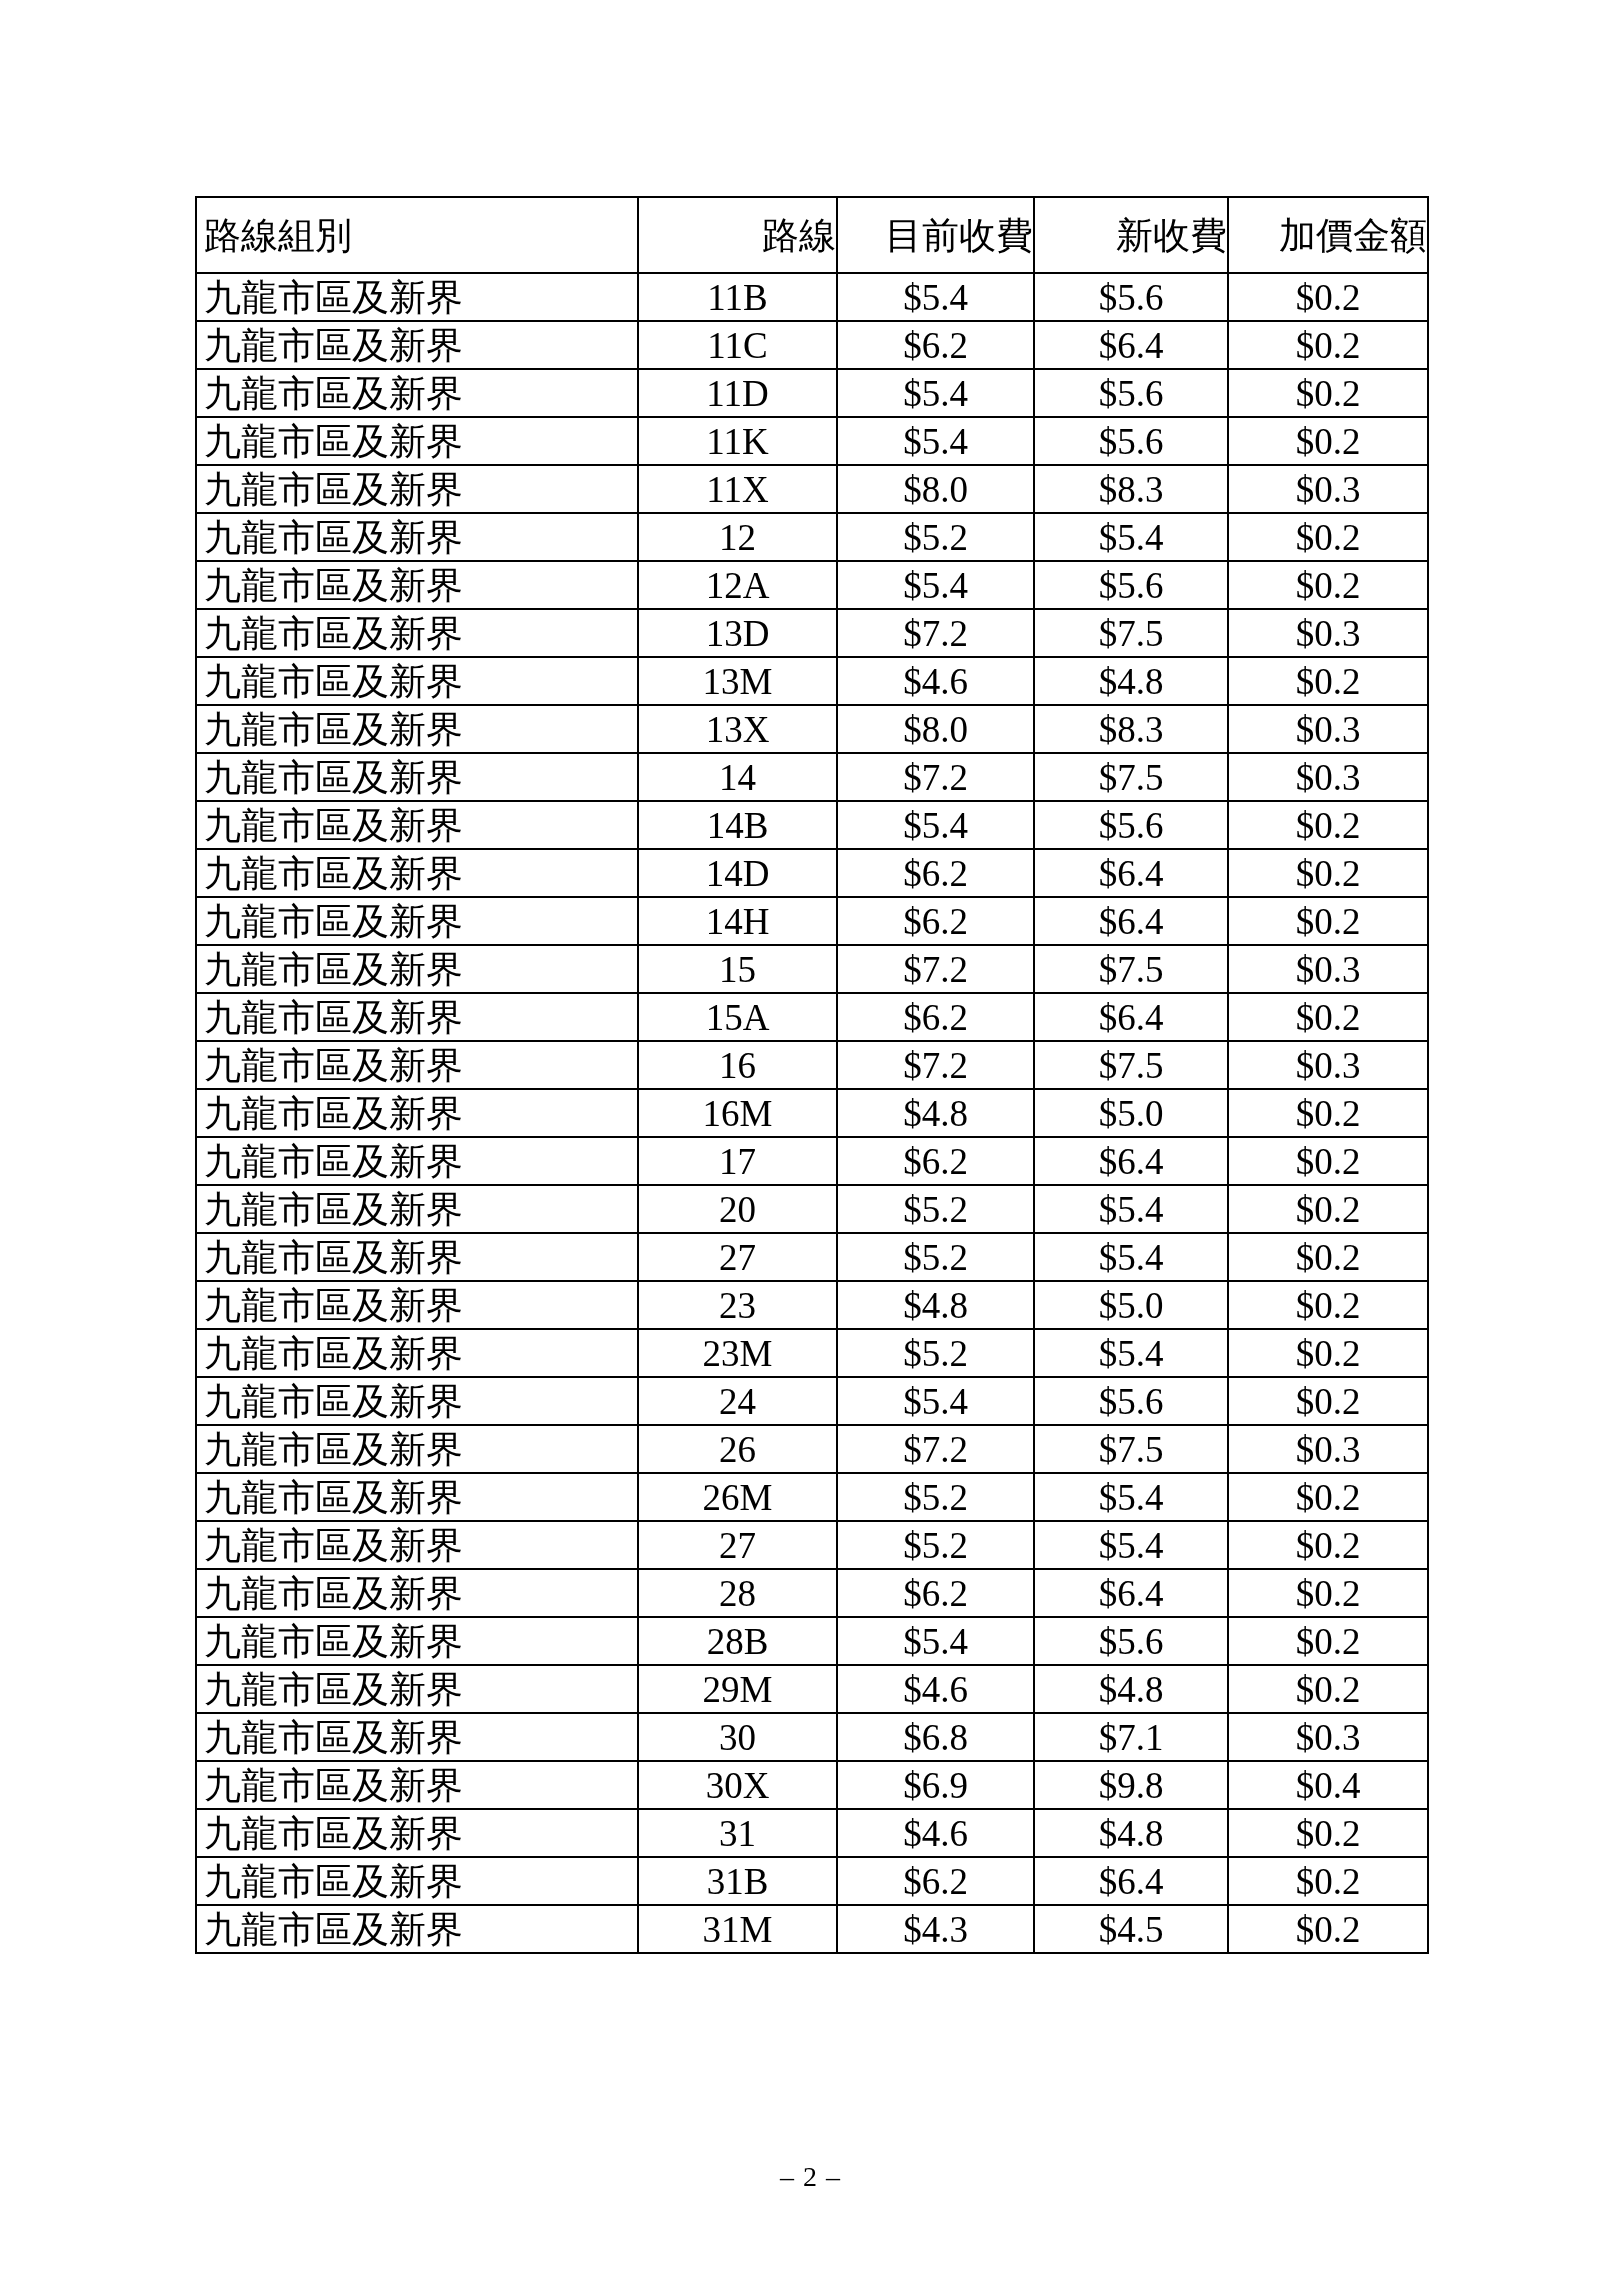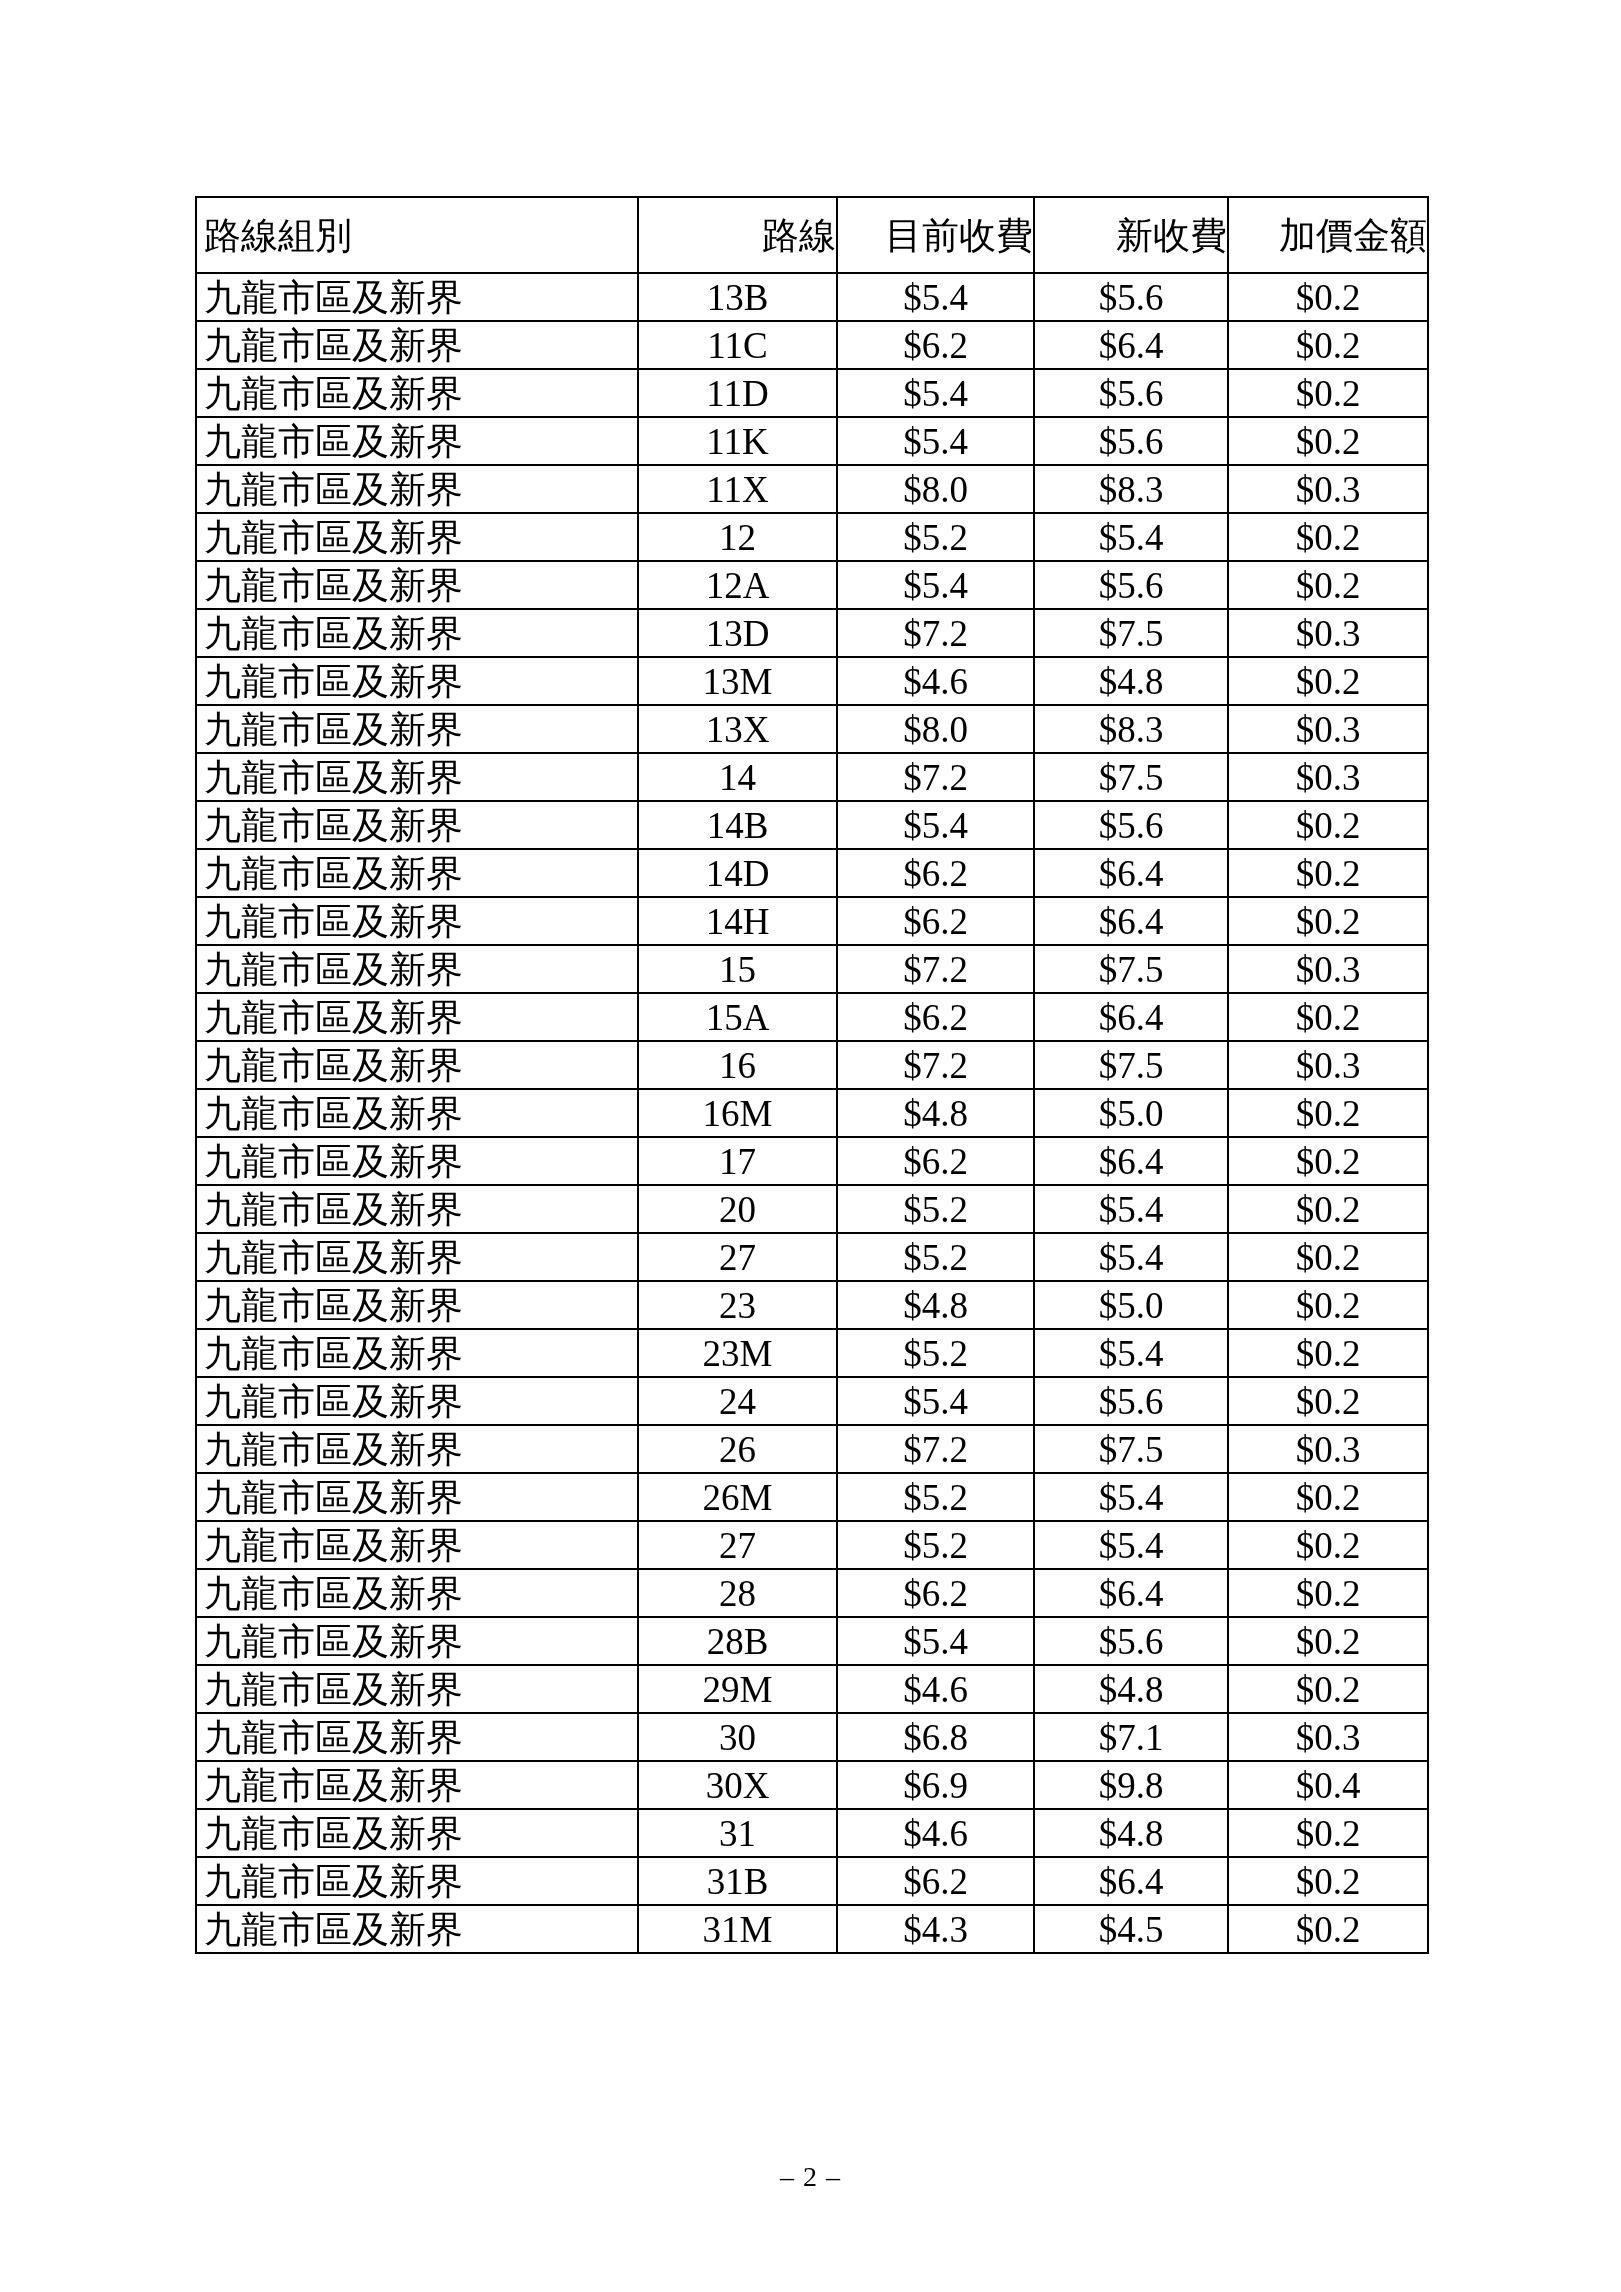--- a/index.html
+++ b/index.html
@@ -79,21 +79,21 @@
         <th>路線組別</th>
         <th>路線</th>
         <th>目前收費</th>
         <th>新收費</th>
         <th>加價金額</th>
       </tr>
     </thead>
     <tbody id="table-body">
         <tr>
           <td>九龍市區及新界</td>
-          <td>13B</td>
+          <td>11B</td>
           <td>$5.4</td>
           <td>$5.6</td>
           <td>$0.2</td>
         </tr>
         <tr>
           <td>九龍市區及新界</td>
           <td>11C</td>
           <td>$6.2</td>
           <td>$6.4</td>
           <td>$0.2</td>

